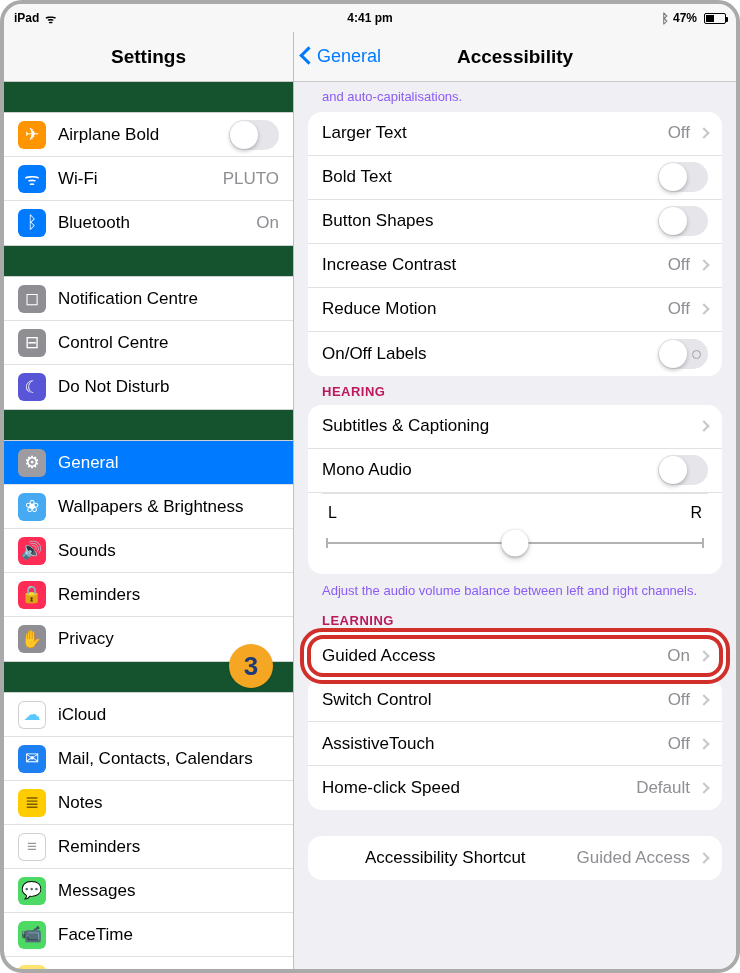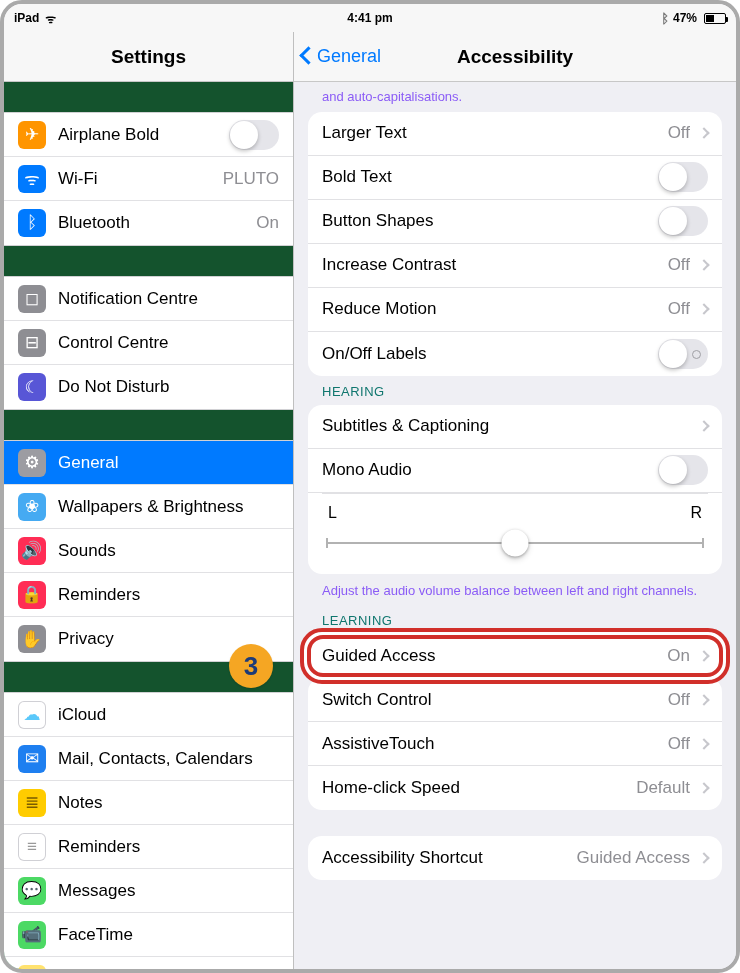--- a/index.html
+++ b/index.html
@@ -16,21 +16,21 @@
   .sidebar { width: 290px; border-right: 1px solid #bfbfbf; background: #14532d; display: flex; flex-direction: column; overflow: hidden; }
   .sidebar-header { height: 50px; background: #f7f7f7; border-bottom: 1px solid #c7c7c7; display: flex; align-items: center; justify-content: center; font-weight: 600; font-size: 19px; }
   
   .detail { flex: 1; background: #efeff4; display: flex; flex-direction: column; overflow: hidden; }
   .detail-header { height: 50px; background: #f7f7f7; border-bottom: 1px solid #c7c7c7; display: flex; align-items: center; position: relative; }
   .back-btn { color: #007aff; font-size: 18px; display: flex; align-items: center; gap: 2px; padding-left: 8px; cursor: pointer; position: absolute; left: 0; }
   .back-chevron::before { content: ""; display: inline-block; width: 10px; height: 10px; border-left: 3px solid #007aff; border-bottom: 3px solid #007aff; transform: rotate(45deg); }
   .detail-title { margin: 0 auto; font-weight: 600; font-size: 19px; }
   
   .group-pad { height: 30px; }
-  .group-label { font-size: 13px; color: #0f766e; letter-spacing: .5px; padding: 8px 18px 6px; text-transform: uppercase; }
+  .group-label { font-size: 13px; color: #be185d; letter-spacing: .5px; padding: 8px 18px 6px; text-transform: uppercase; font-weight: bold; }
   .group-footer { font-size: 13px; color: #8b5cf6; padding: 8px 18px 6px; line-height: 1.35; }
   
   .rows { background: #fff; border-top: 1px solid #d1d1d4; border-bottom: 1px solid #d1d1d4; }
   .row { display: flex; align-items: center; min-height: 44px; padding: 0 14px; border-bottom: 1px solid #e1e1e4; cursor: pointer; }
   .row:last-child { border-bottom: none; }
   .row .appicon { width: 28px; height: 28px; border-radius: 6px; margin-right: 12px; flex-shrink: 0; display: flex; align-items: center; justify-content: center; color: #fff; font-size: 17px; }
   .row .label { flex: 1; font-size: 17px; color: #000; }
   .row .value { font-size: 17px; color: #8e8e93; margin-left: 8px; }
   .row .chev { width: 8px; height: 8px; border-right: 2px solid #c7c7cc; border-bottom: 2px solid #c7c7cc; transform: rotate(-45deg); margin-left: 10px; }
   
@@ -272,21 +272,21 @@
               <div class="value">Off</div>
               <div class="chev"></div>
             </div>
             <div class="row">
               <div class="label">Home-click Speed</div>
               <div class="value">Default</div>
               <div class="chev"></div>
             </div>
           </div>
           <div style="height: 26px;"></div>
-          <div class="rows" style="position: relative;">
+          <div class="rows" style="position: relative; text-align: center;">
             <div class="row">
               <div class="label">Accessibility Shortcut</div>
               <div class="value">Guided Access</div>
               <div class="chev"></div>
             </div>
           </div>
           <div style="height: 12px;"></div>
         </div>
     </div>
   </div>

